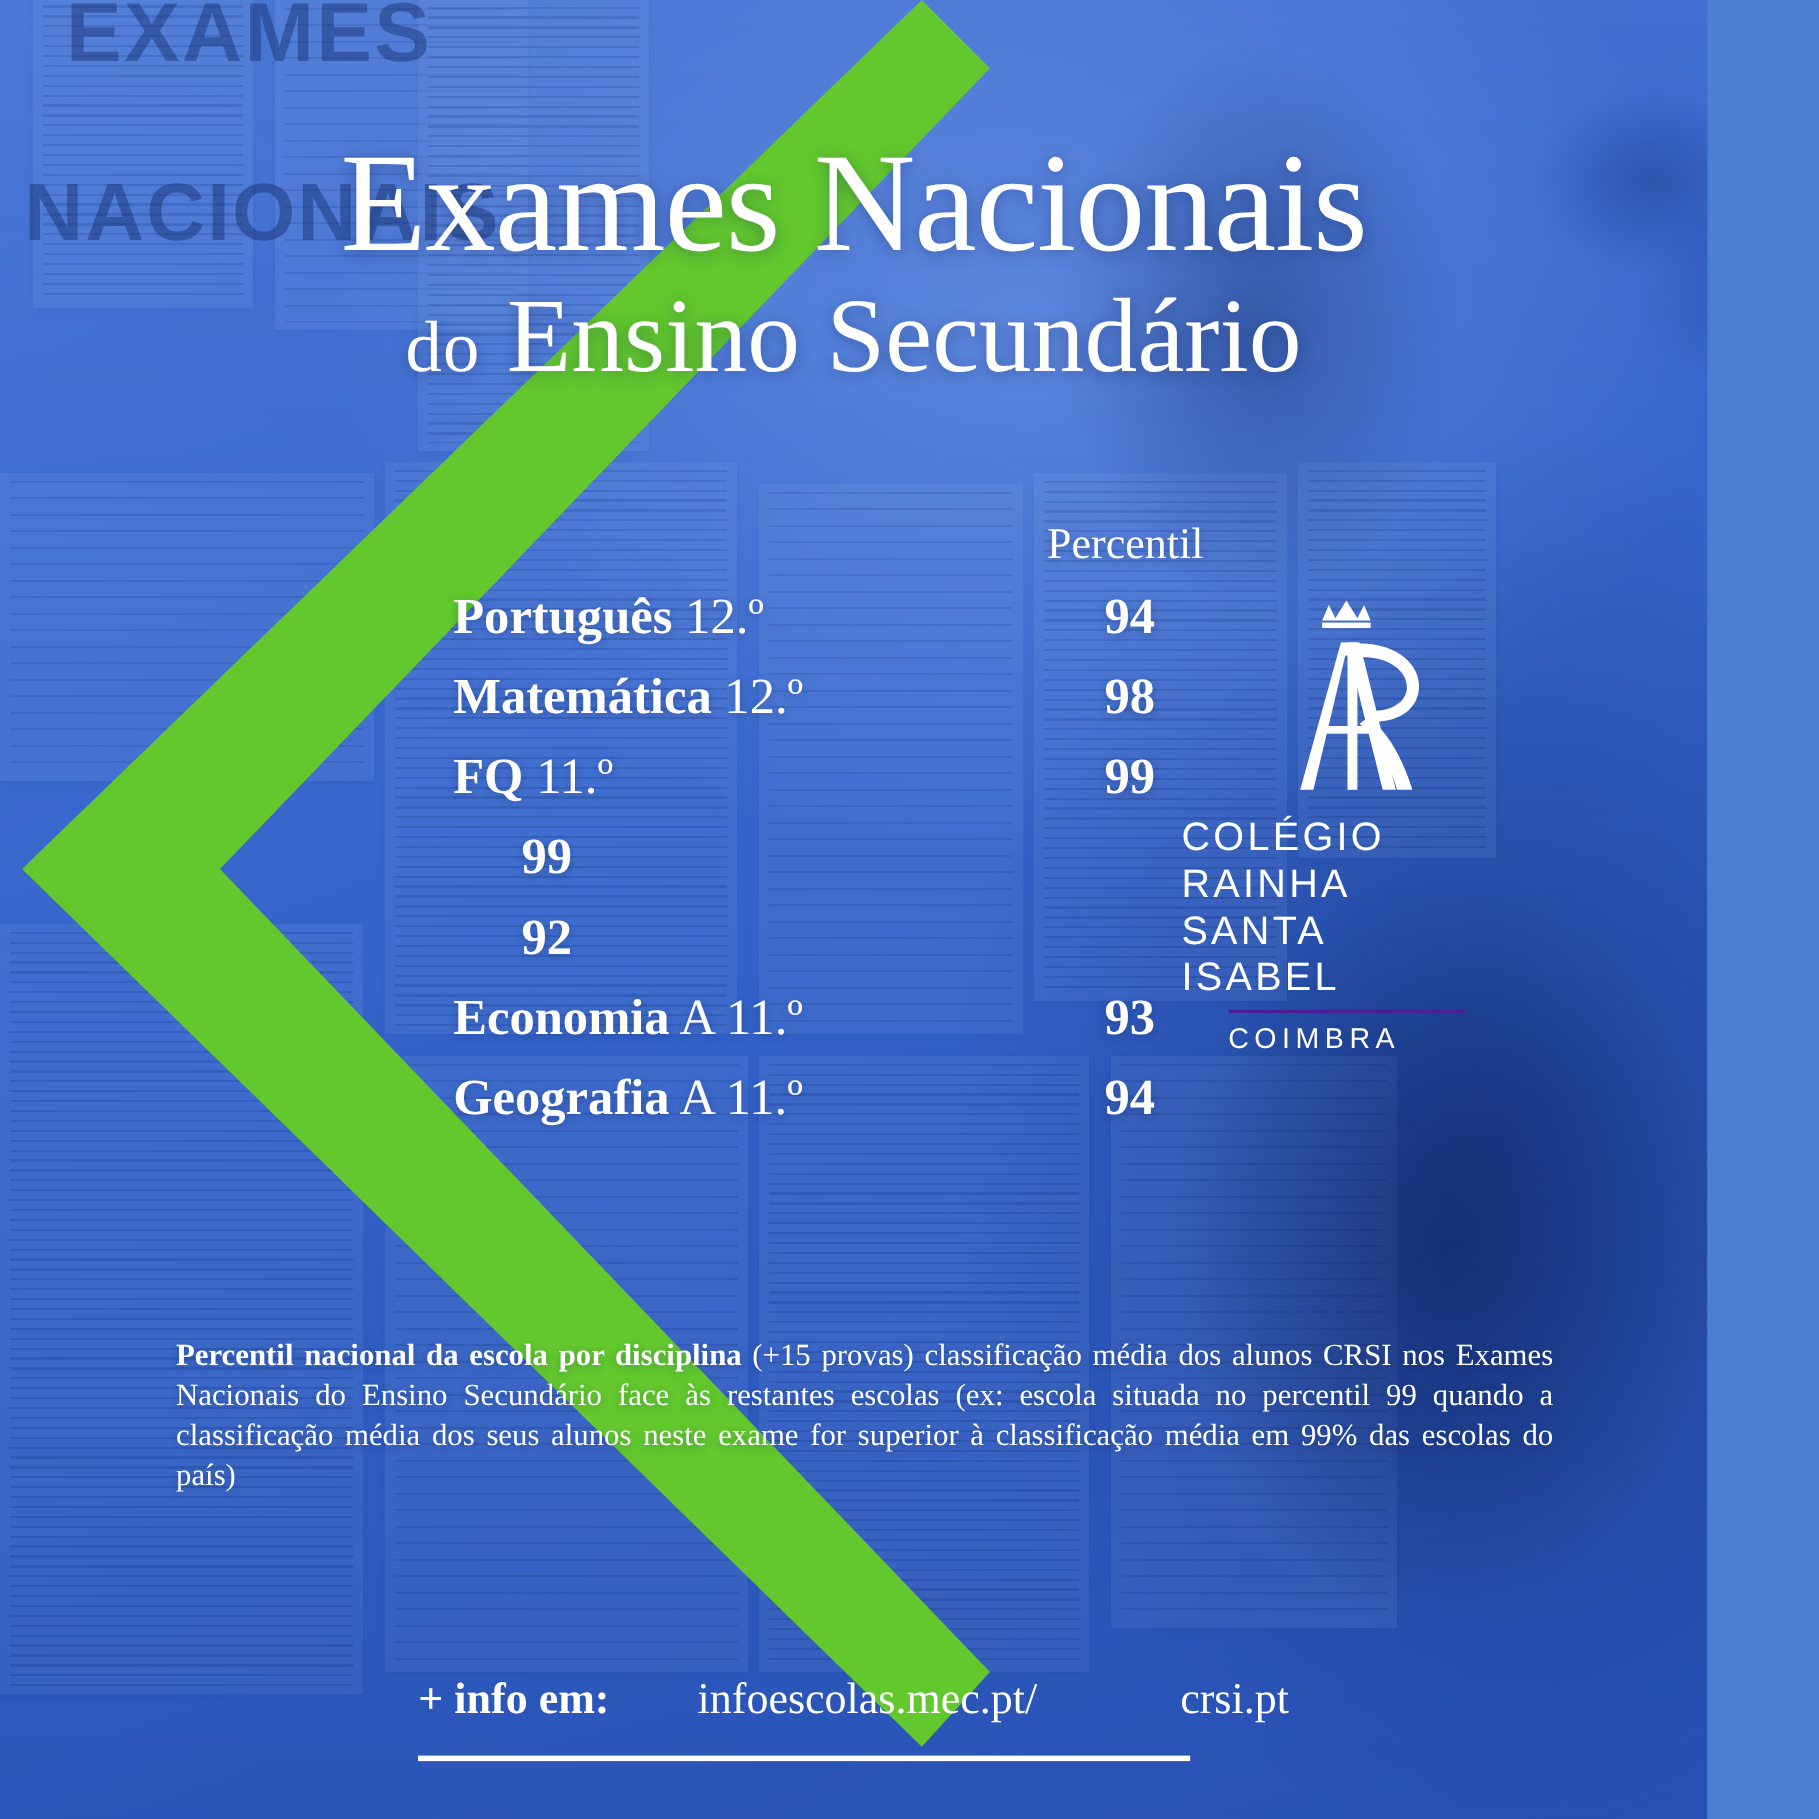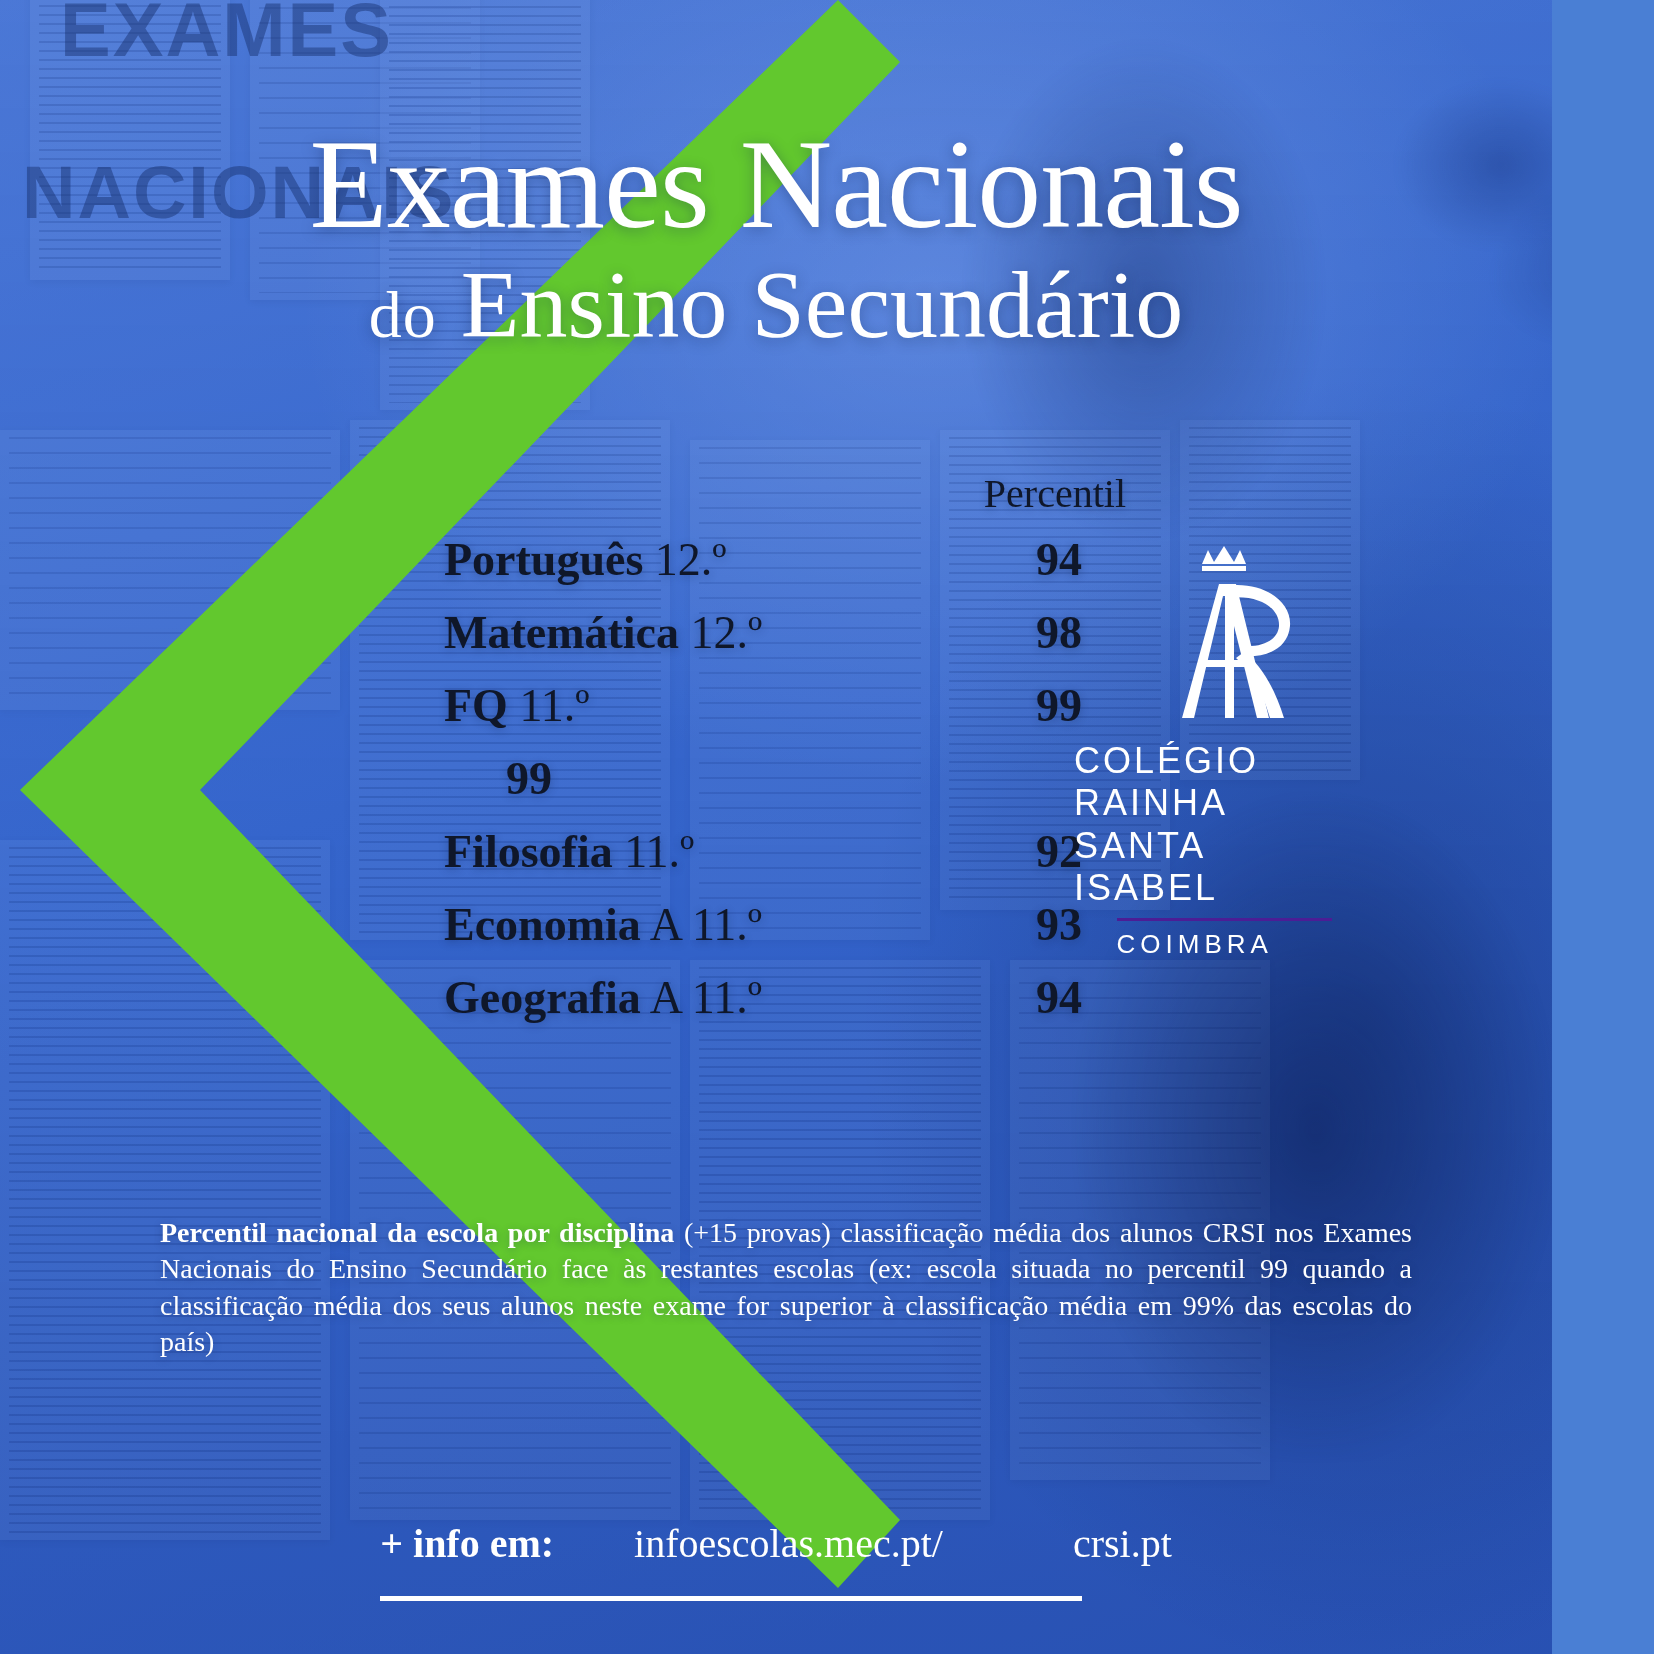--- a/index.html
+++ b/index.html
@@ -150,24 +150,24 @@
     text-shadow: 0 3px 14px rgba(15,35,80,0.35);
   }
   .title-sub .small-do {
     font-size: 66px;
     letter-spacing: 1px;
   }
 
   
   .results {
     position: absolute;
-    left: 444px;
+    left: 412px;
     top: 470px;
     width: 700px;
-    color: #0f172a;
+    color: #ffffff;
   }
   .results-header {
     font-size: 40px;
     text-align: right;
     padding-right: 18px;
     margin-bottom: 16px;
     text-shadow: 0 2px 8px rgba(15,35,80,0.30);
   }
   .row {
     display: flex;
@@ -338,21 +338,20 @@
       <div class="row">
         <div class="subject"><b>FQ</b> <span>11.º</span></div>
         <div class="value">99</div>
       </div>
 
       <div class="row">
         <div class="value">99</div>
       </div>
 
       <div class="row">
-        <div class="subject"><b>Filosofia</b> <span>11.º</span></div>
         <div class="value">92</div>
       </div>
 
       <div class="row">
         <div class="subject"><b>Economia</b> <span>A 11.º</span></div>
         <div class="value">93</div>
       </div>
 
       <div class="row">
         <div class="subject"><b>Geografia</b> <span>A 11.º</span></div>

